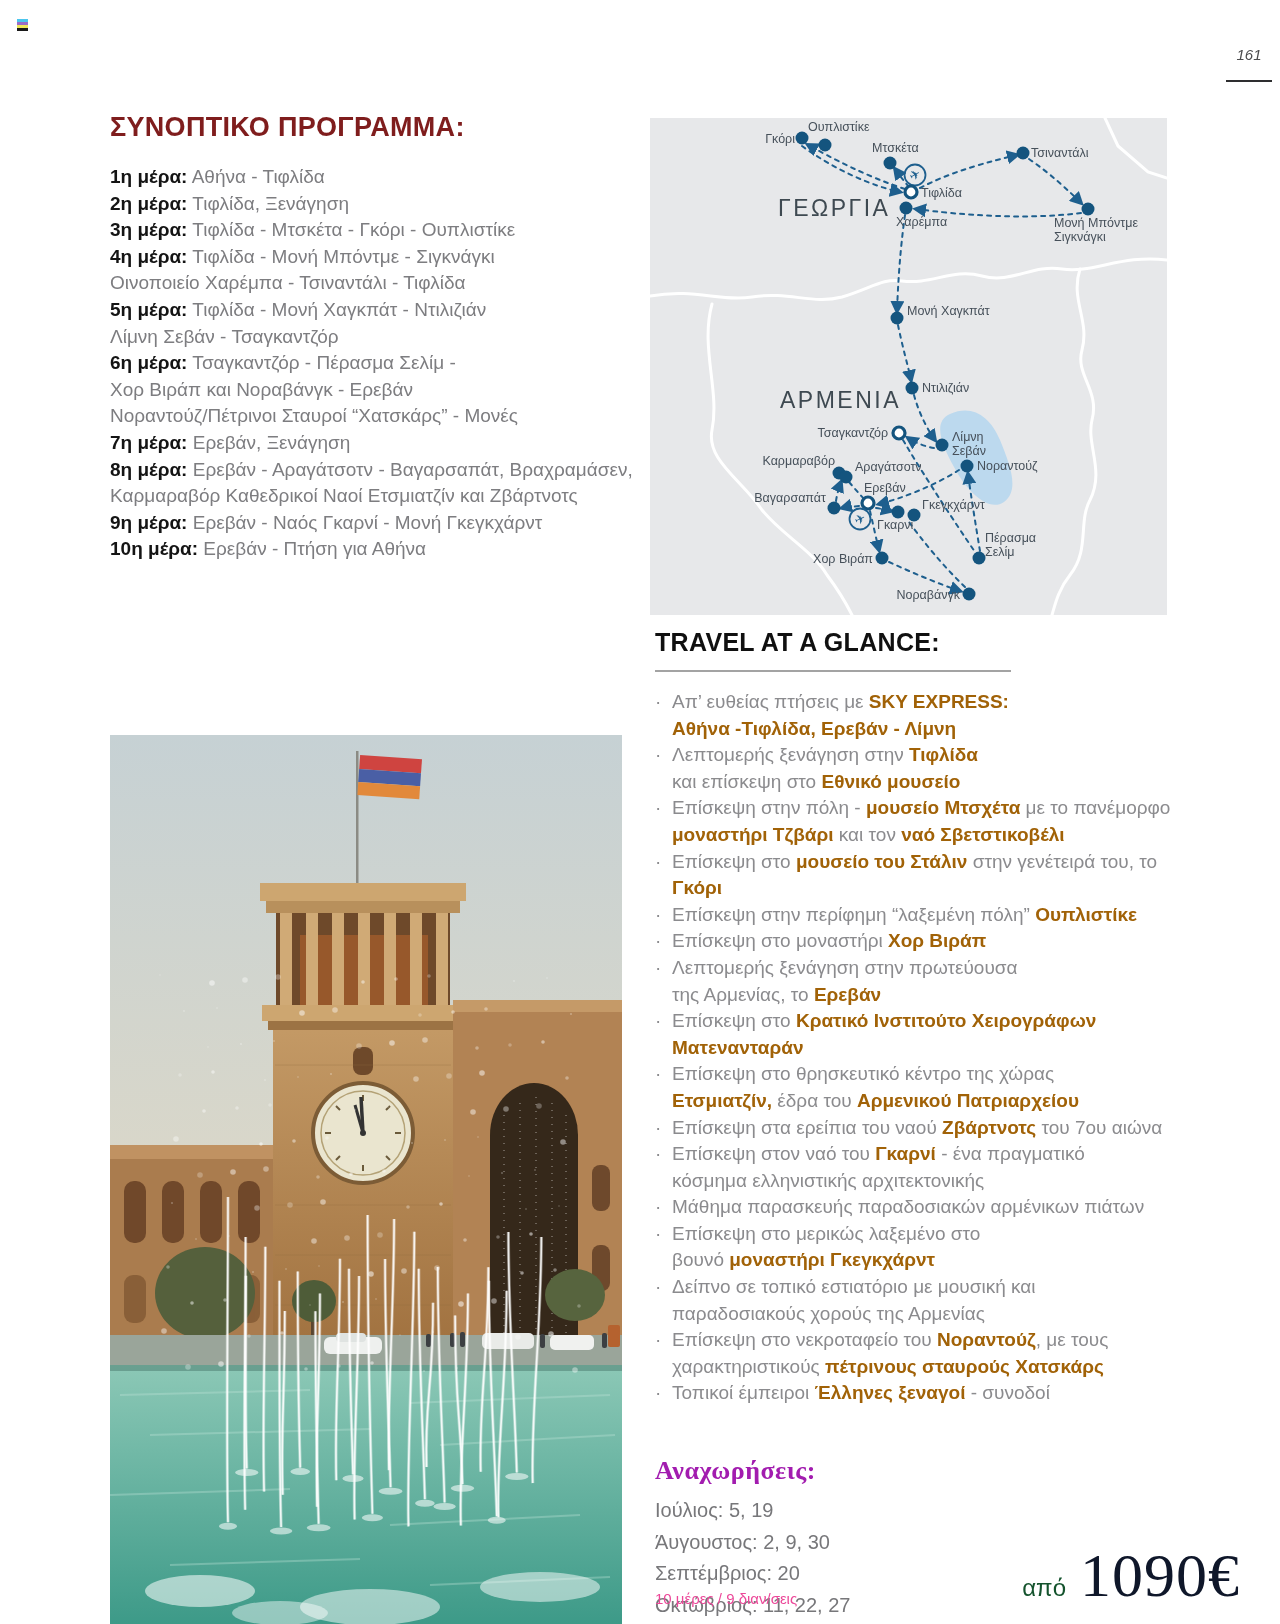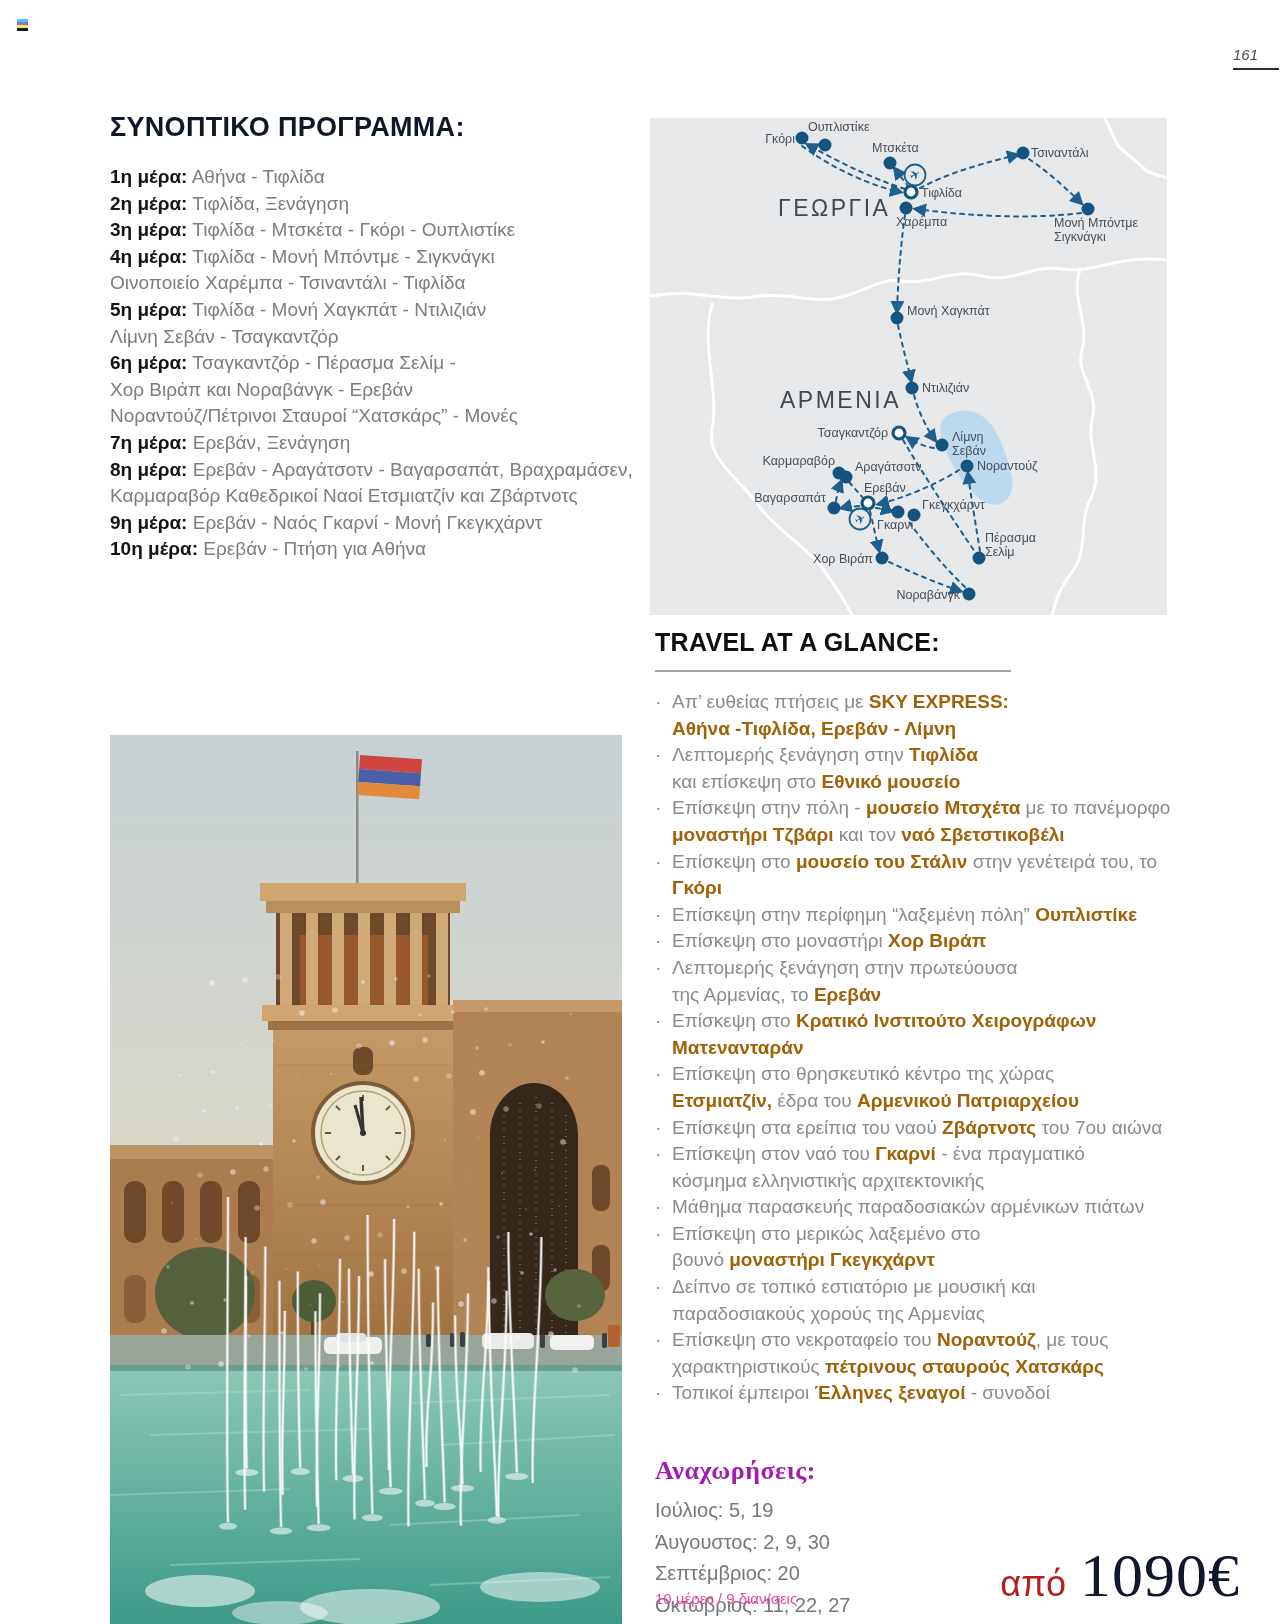--- a/index.html
+++ b/index.html
@@ -2,26 +2,26 @@
 <html><head>
 <meta charset="utf-8">
 <style>
   html,body{margin:0;padding:0;background:#ffffff;}
   .page{position:relative;width:1280px;height:1624px;background:#fff;overflow:hidden;
         font-family:"Liberation Sans",sans-serif;}
   
   .regmark{position:absolute;left:17px;top:19px;width:11px;}
   .regmark div{height:3px;width:11px;}
   
-  .pageno{position:absolute;top:46px;right:1px;width:46px;text-align:left;
-          font-size:15px;font-style:italic;color:#4c4c4e;padding-bottom:5px;
+  .pageno{position:absolute;top:46px;right:8px;width:46px;text-align:center;
+          font-size:15px;font-style:italic;color:#4c4c4e;padding-bottom:17px;
           border-bottom:2px solid #2e2e30;}
   
   .prog{position:absolute;left:110px;top:112px;width:545px;}
-  .prog h1{font-size:27px;font-weight:bold;margin:0 0 21px;color:#0f172a;letter-spacing:.3px;}
+  .prog h1{font-size:27px;font-weight:bold;margin:0 0 21px;color:#7f1d1d;letter-spacing:.3px;}
   .prog-line{font-size:19px;line-height:26.6px;color:#7d7d80;}
   .prog-line b{color:#141414;}
   
   .mapwrap{position:absolute;left:650px;top:118px;width:517px;height:497px;}
   .mapwrap svg{display:block;}
   svg text{font-family:"Liberation Sans",sans-serif;}
   
   .photo{position:absolute;left:110px;top:735px;width:512px;height:889px;}
   
   .glance{position:absolute;left:655px;top:628px;width:530px;}
@@ -31,21 +31,21 @@
   .bullets li{display:flex;font-size:19px;line-height:26.6px;color:#8b8b8e;}
   .bullets .mk{width:17px;flex:none;color:#8b8b8e;}
   .bullets b{color:#a16207;text-align:center;}
   
   .dep{position:absolute;left:655px;top:1440px;}
   .dep h3{font-family:"Liberation Serif",serif;font-size:26px;margin:16px 0 9px;color:#a21caf;letter-spacing:.5px;}
   .dep .dt{font-size:20px;line-height:31.5px;color:#77777a;}
   
   .duration{position:absolute;left:655px;top:1590px;font-size:15px;color:#ec4899;}
   .price{position:absolute;right:40px;top:1544px;display:flex;align-items:baseline;gap:14px;}
-  .price .from{font-size:36px;color:#b91c1c;}
+  .price .from{font-size:24px;color:#14532d;}
   .price .amount{font-family:"Liberation Serif",serif;font-size:62px;font-weight:400;
                  color:#0f172a;letter-spacing:1px;line-height:1;}
 </style>
 </head>
 <body>
 
 <div class="page">
 
   <div class="regmark">
     <div style="background: rgb(76, 198, 238);"></div>

